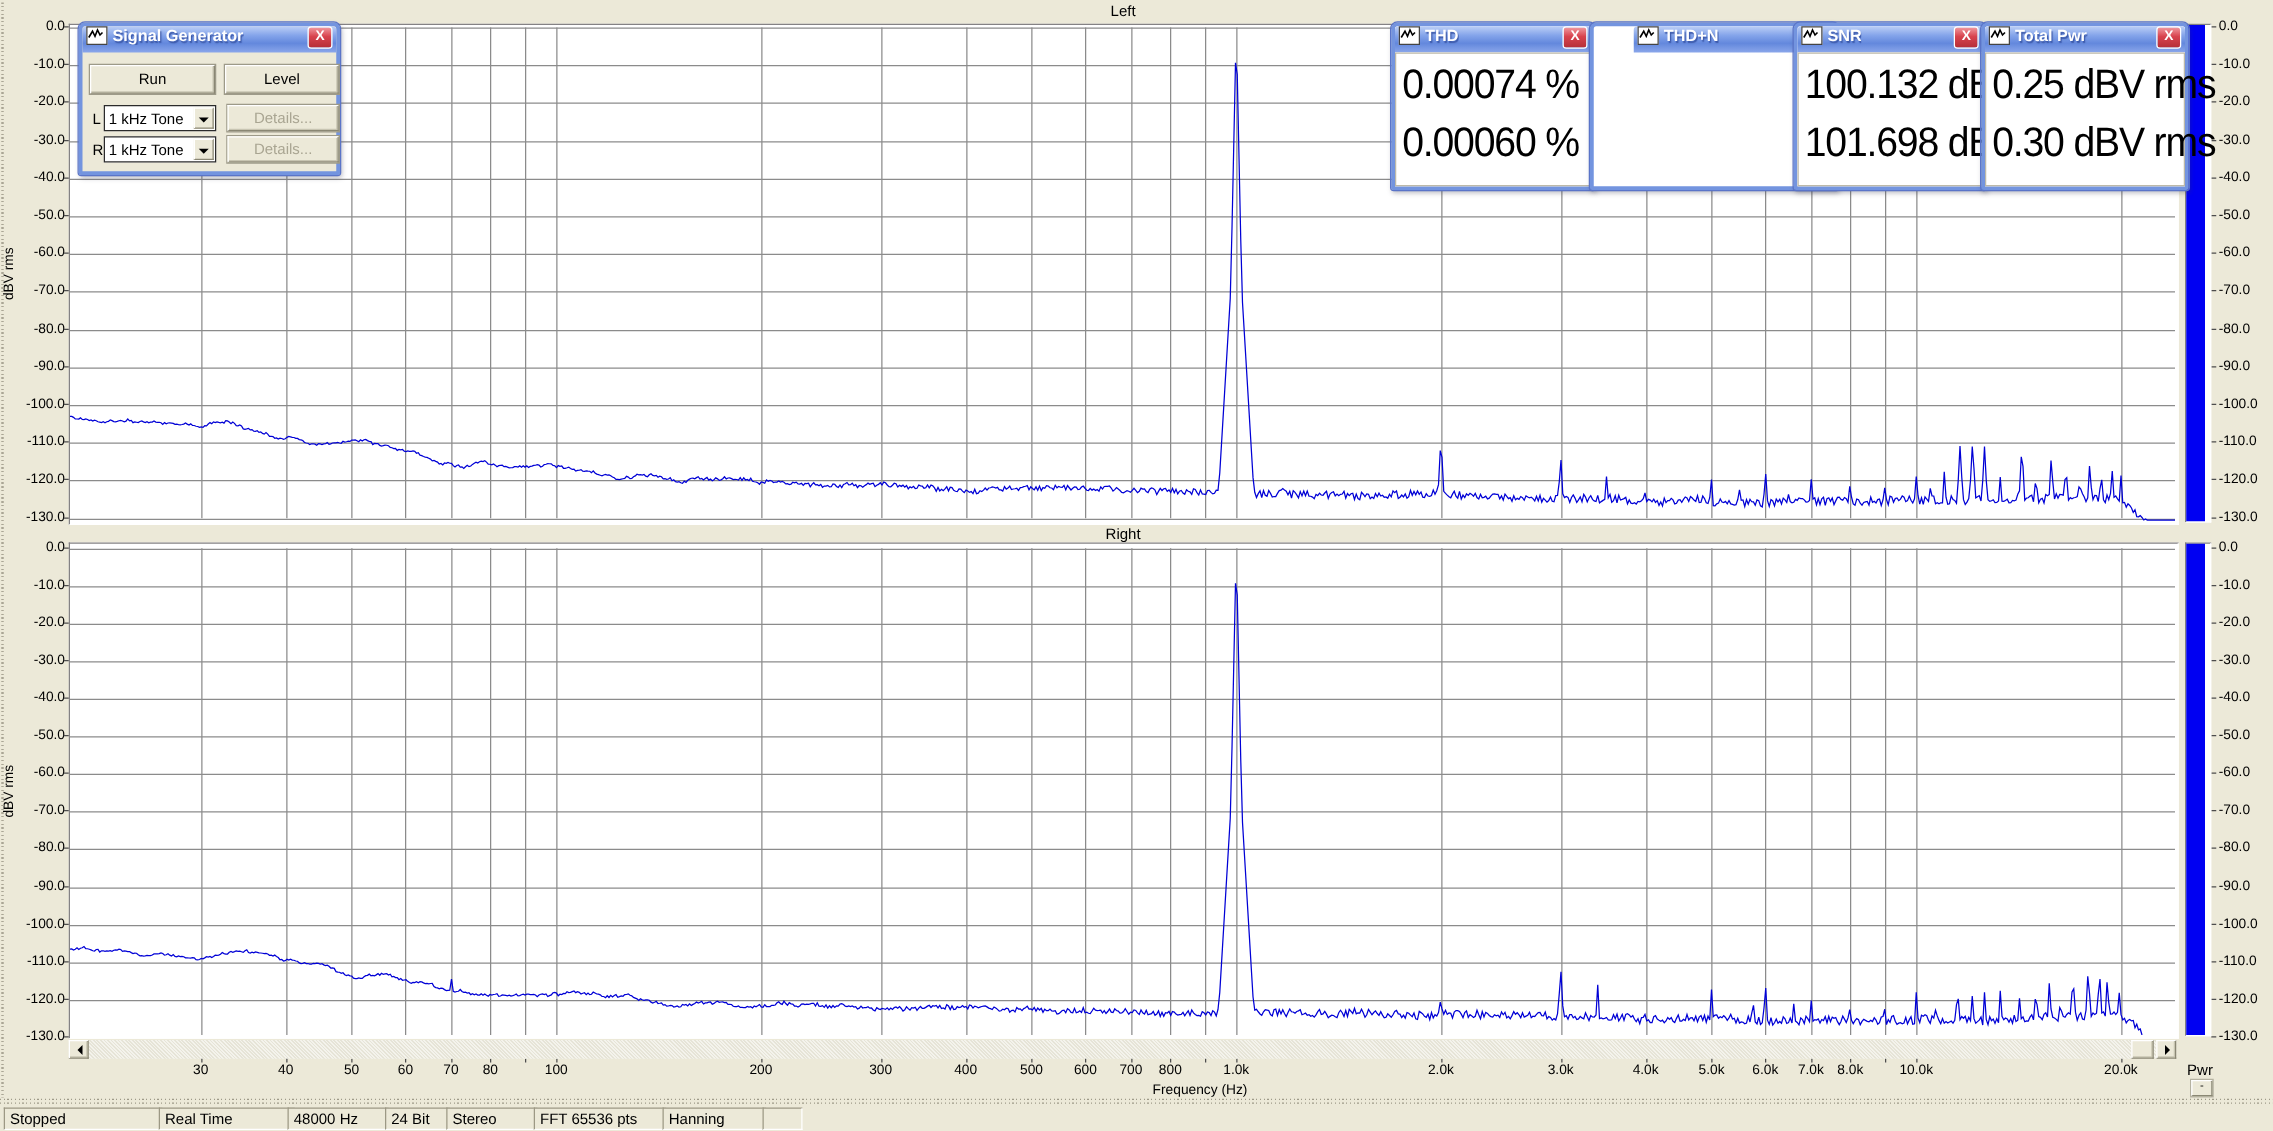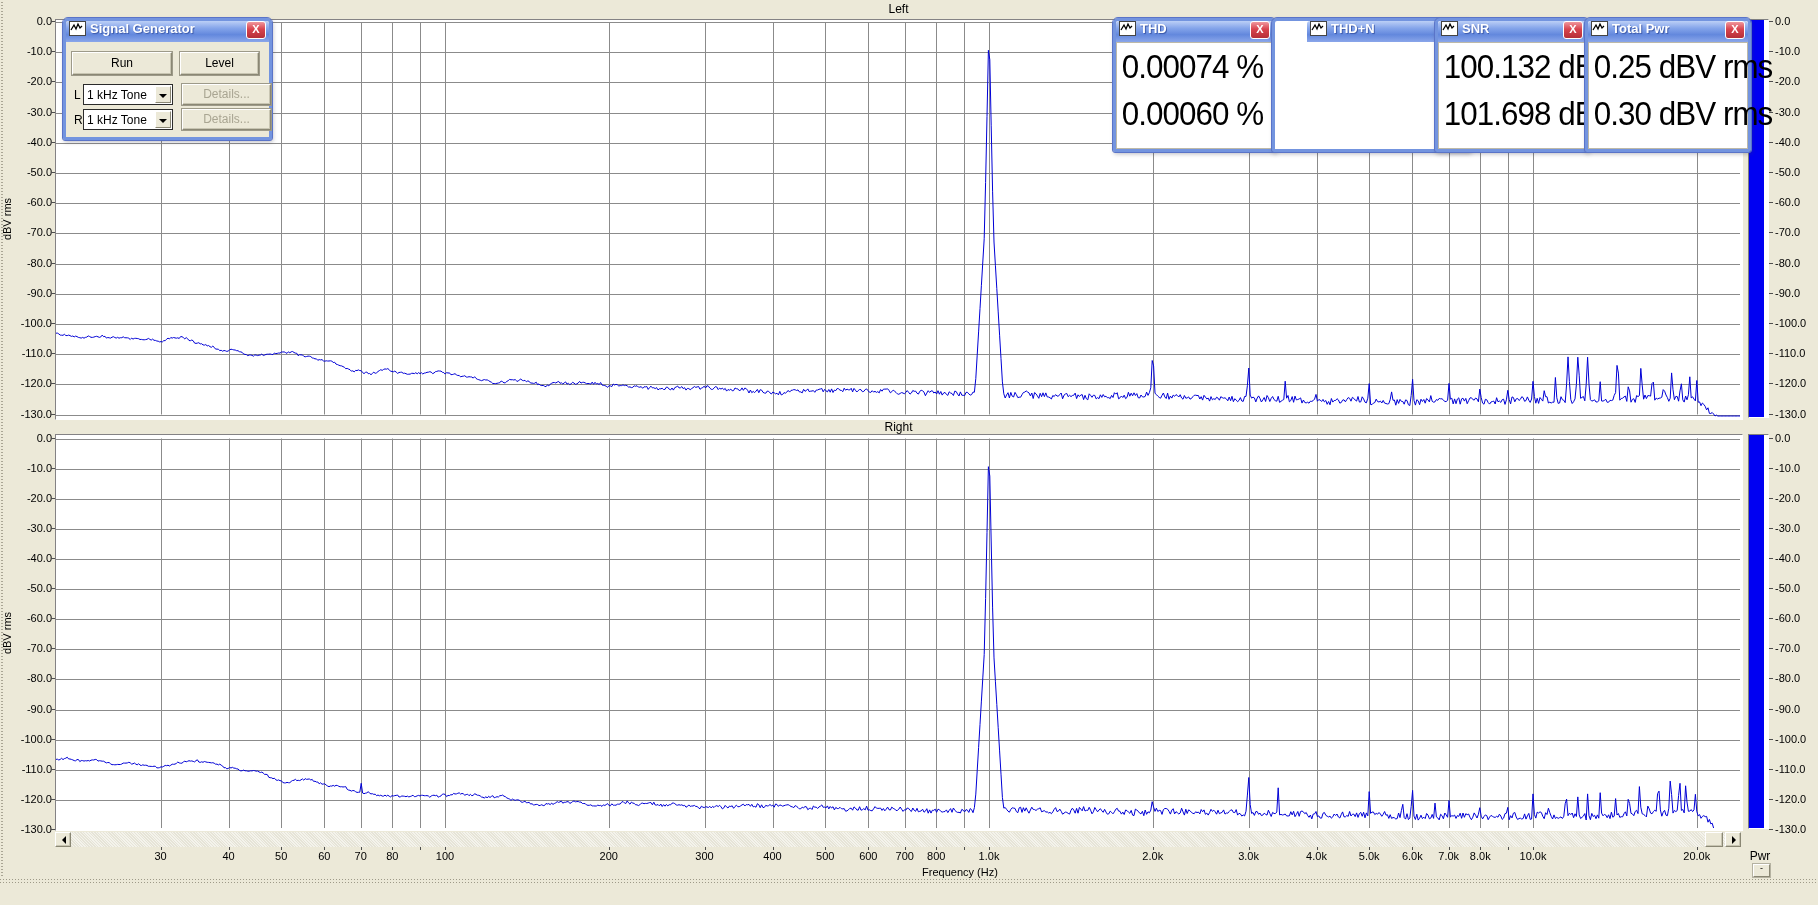--- a/index.html
+++ b/index.html
@@ -371,21 +371,21 @@
     <div class="win-title">
       <span class="win-icon">
         <svg width="13" height="11" viewBox="0 0 13 11">
             <polyline points="1,8 4,3 6,7 8,2 10,6 12,4" fill="none" stroke="#000" stroke-width="1.3"></polyline>
           </svg>
       </span>
       <span class="win-title-text">Signal Generator</span>
       <span class="win-close">X</span>
     </div>
     <div class="btn3d" style="left:6px;top:31px;width:100px;height:23px;line-height:21px;">Run</div>
-    <div class="btn3d" style="left:114px;top:31px;width:79px;height:23px;line-height:21px;">Level</div>
+    <div class="btn3d" style="left:114px;top:31px;width:91px;height:23px;line-height:21px;">Level</div>
 
     <div class="sg-row-label" style="left:8px;top:67px;">L</div>
     <div class="combo" style="left:17px;top:63px;width:90px;">
       <span class="combo-val">1 kHz Tone</span>
       <span class="combo-btn">
           <span class="combo-arrow"></span>
         </span>
     </div>
     <div class="btn3d disabled" style="left:116px;top:63px;width:89px;height:21px;line-height:19px;">Details...</div>
 
@@ -455,13 +455,23 @@
           <div class="meter-line">0.25 dBV rms</div>
           <div class="meter-line">0.30 dBV rms</div>
         </div>
       </div>
     </div>
 
   <div class="grip-left"></div>
   <div class="dotted-h" style="top:879px;"></div>
   <div class="dotted-h" style="top:882px;"></div>
 
+  <div id="status-bar">
+      <div class="status-cell" style="left: 3px; width: 121px;">Stopped</div>
+      <div class="status-cell" style="left: 127px; width: 103px;">Real Time</div>
+      <div class="status-cell" style="left: 230px; width: 75px;">48000 Hz</div>
+      <div class="status-cell" style="left: 308px; width: 46px;">24 Bit</div>
+      <div class="status-cell" style="left: 357px; width: 67px;">Stereo</div>
+      <div class="status-cell" style="left: 427px; width: 100px;">FFT 65536 pts</div>
+      <div class="status-cell" style="left: 530px; width: 77px;">Hanning</div>
+      <div class="status-cell" style="left: 610px; width: 26px;"></div>
+    </div>
 </div>
 
 </body></html>

